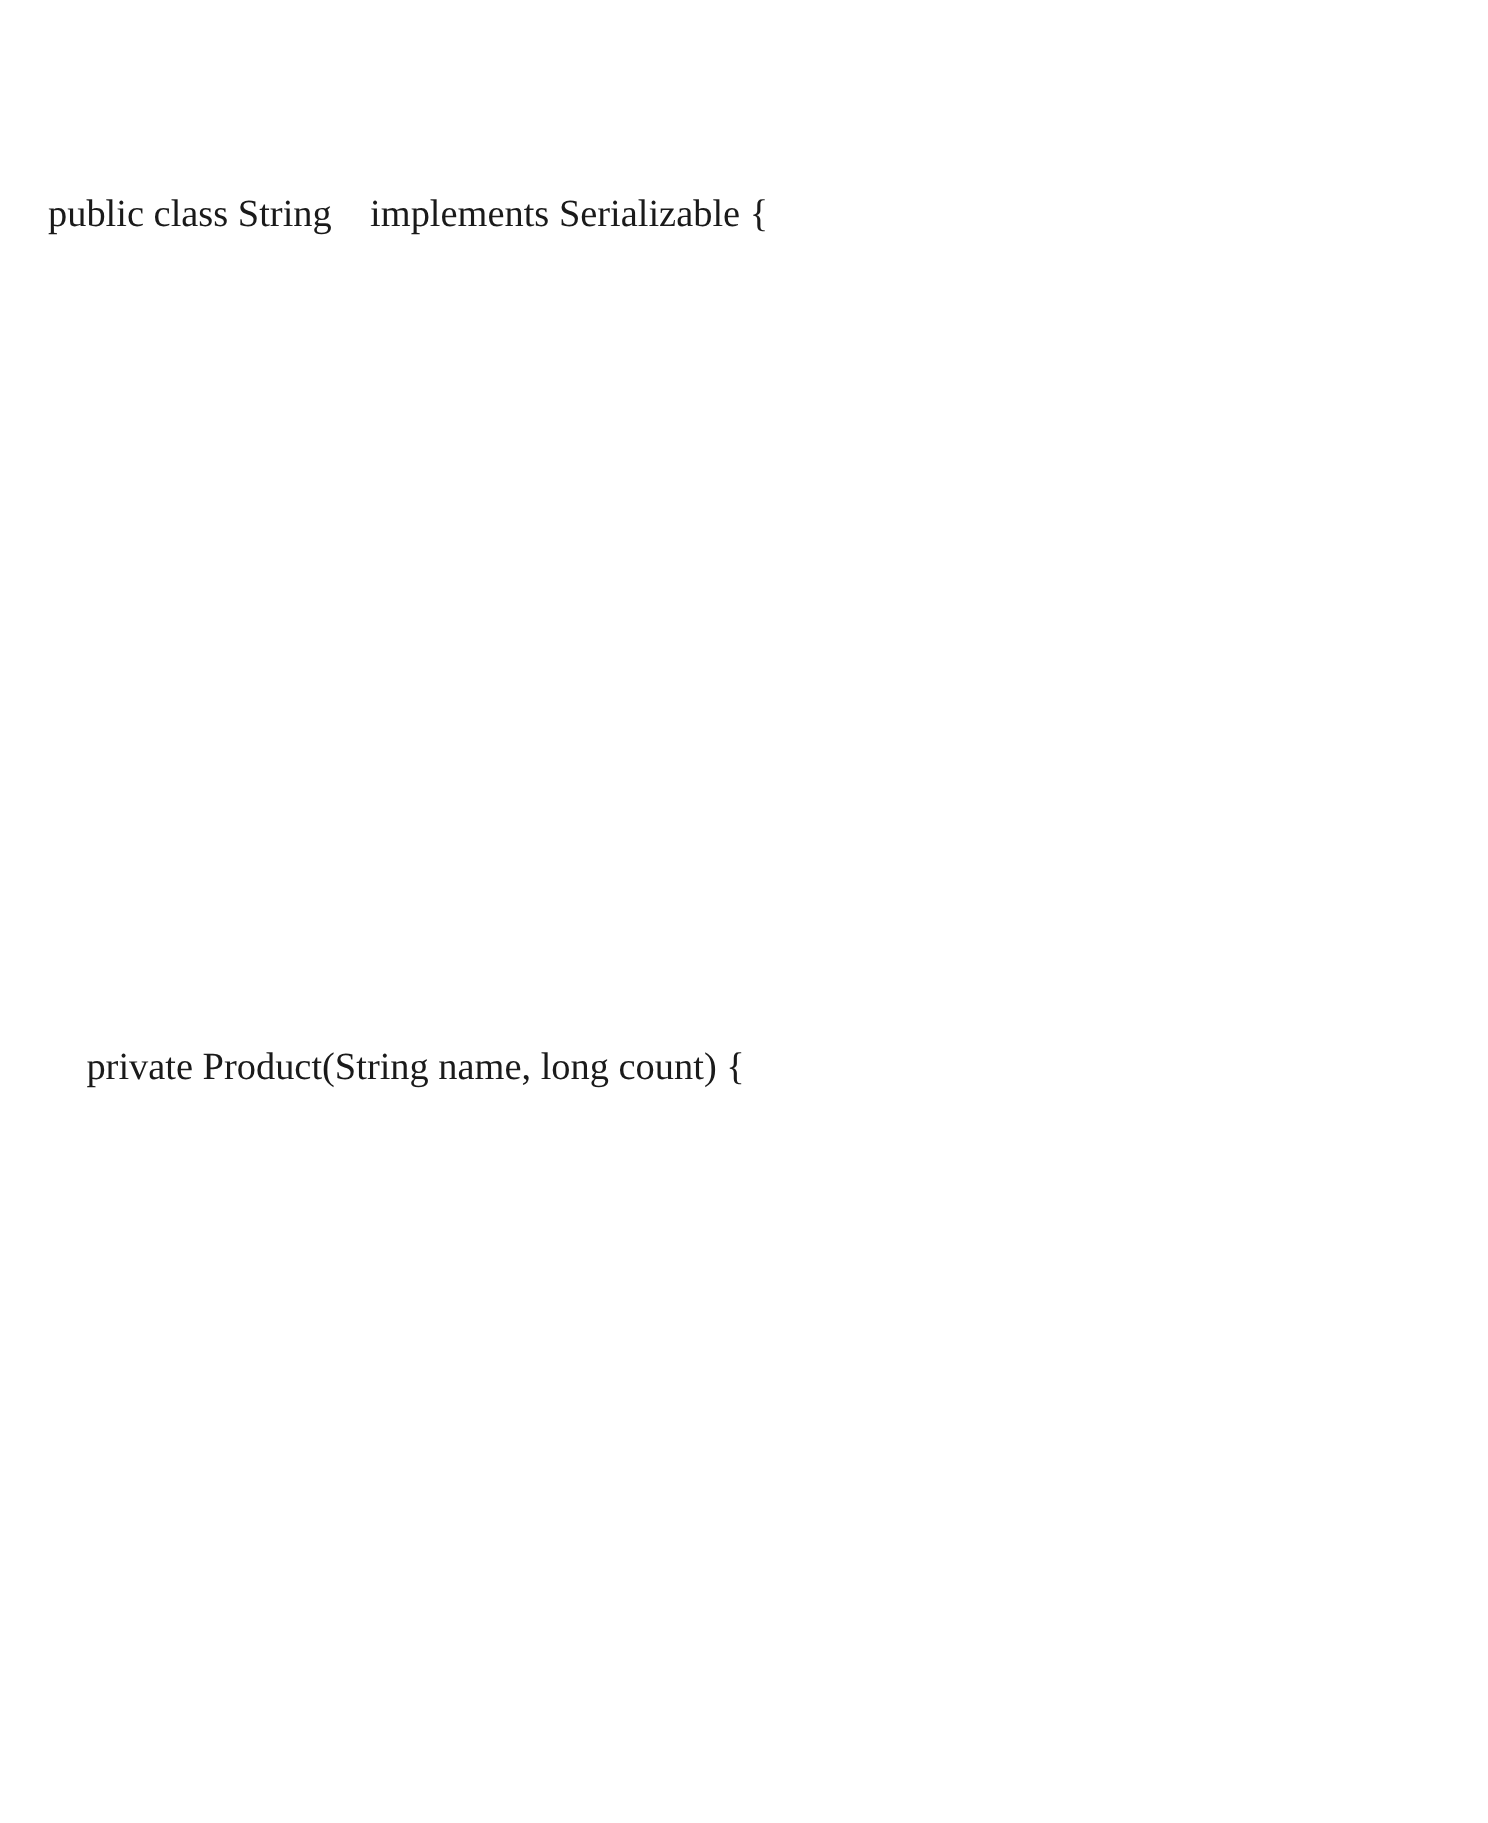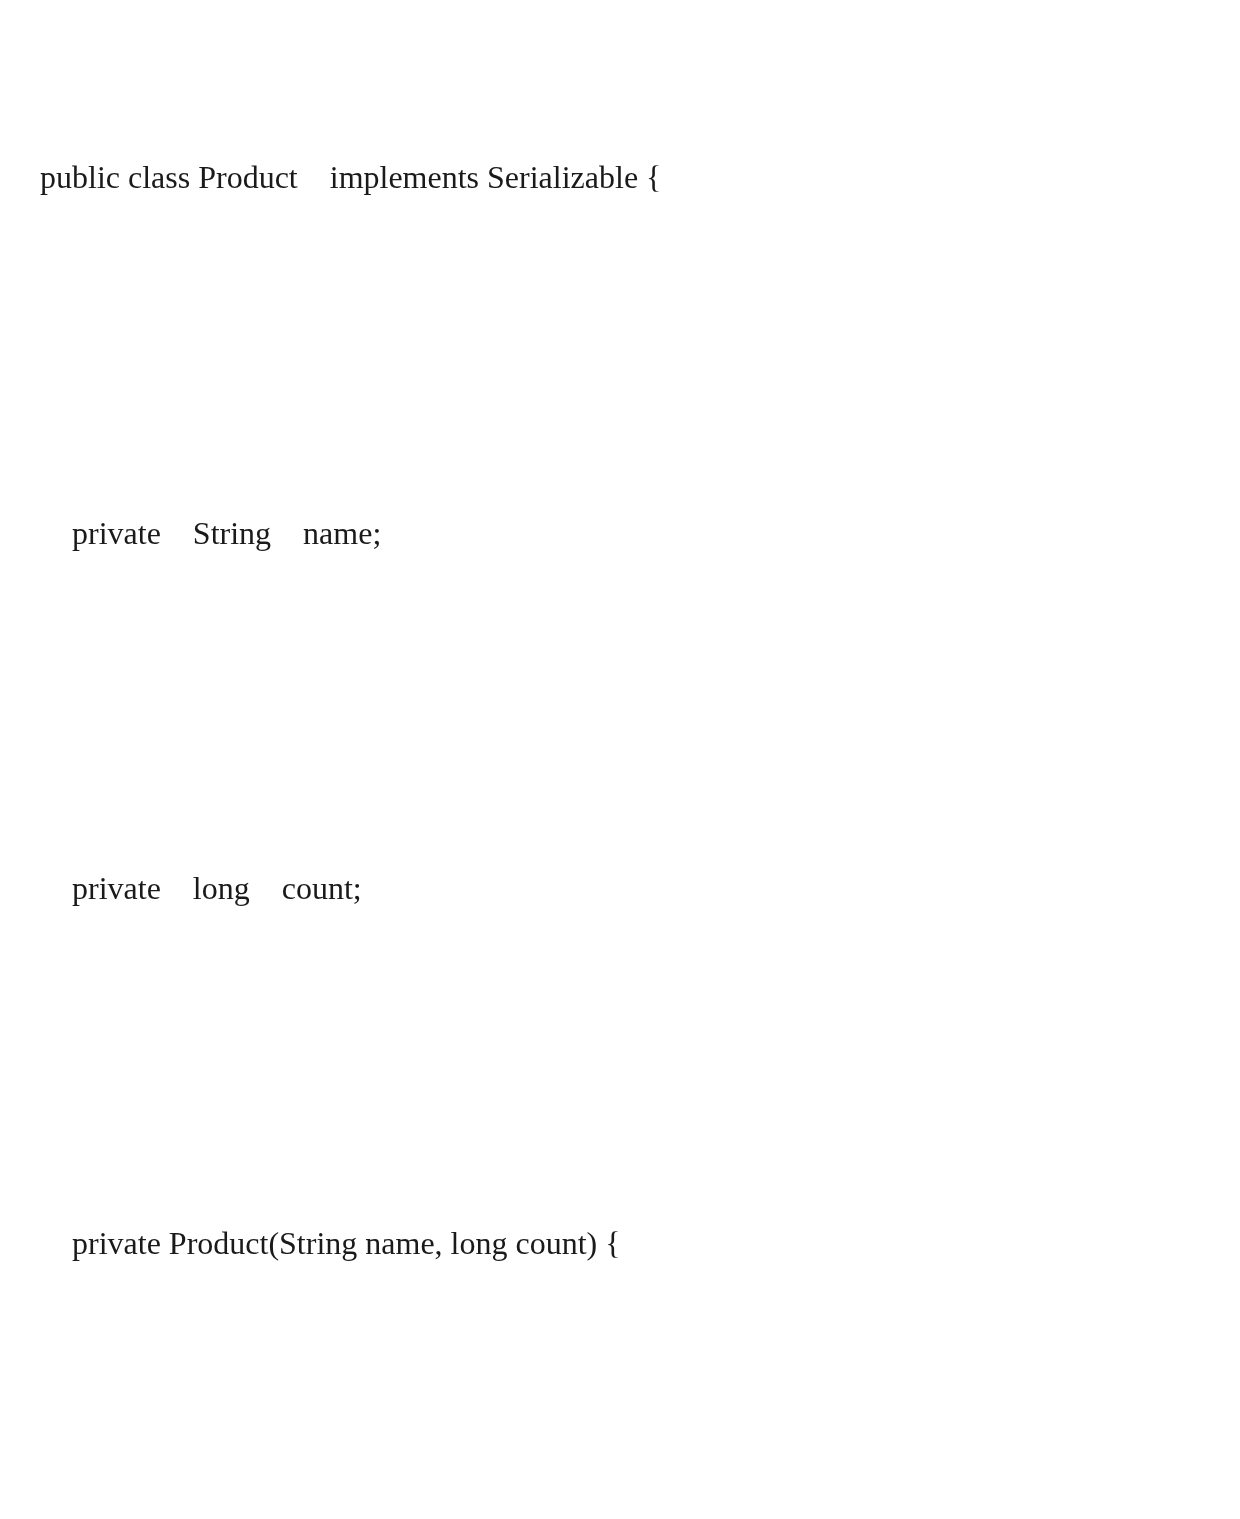--- a/index.html
+++ b/index.html
@@ -28,25 +28,23 @@
 
     .line {
       display: block;
       min-height: 1.85em;
     }
   </style>
 </head>
 <body>
 
 <div class="code-block">
-  <span class="line">public class Product    implements Serializable {</span>
+  <span class="line">public class String    implements Serializable {</span>
   <span class="line">&nbsp;</span>
-  <span class="line">    private    String    name;</span>
   <span class="line">&nbsp;</span>
-  <span class="line">    private    long    count;</span>
   <span class="line">&nbsp;</span>
   <span class="line">    private Product(String name, long count) {</span>
   <span class="line">&nbsp;</span>
   
   
   
   
   
   
   

